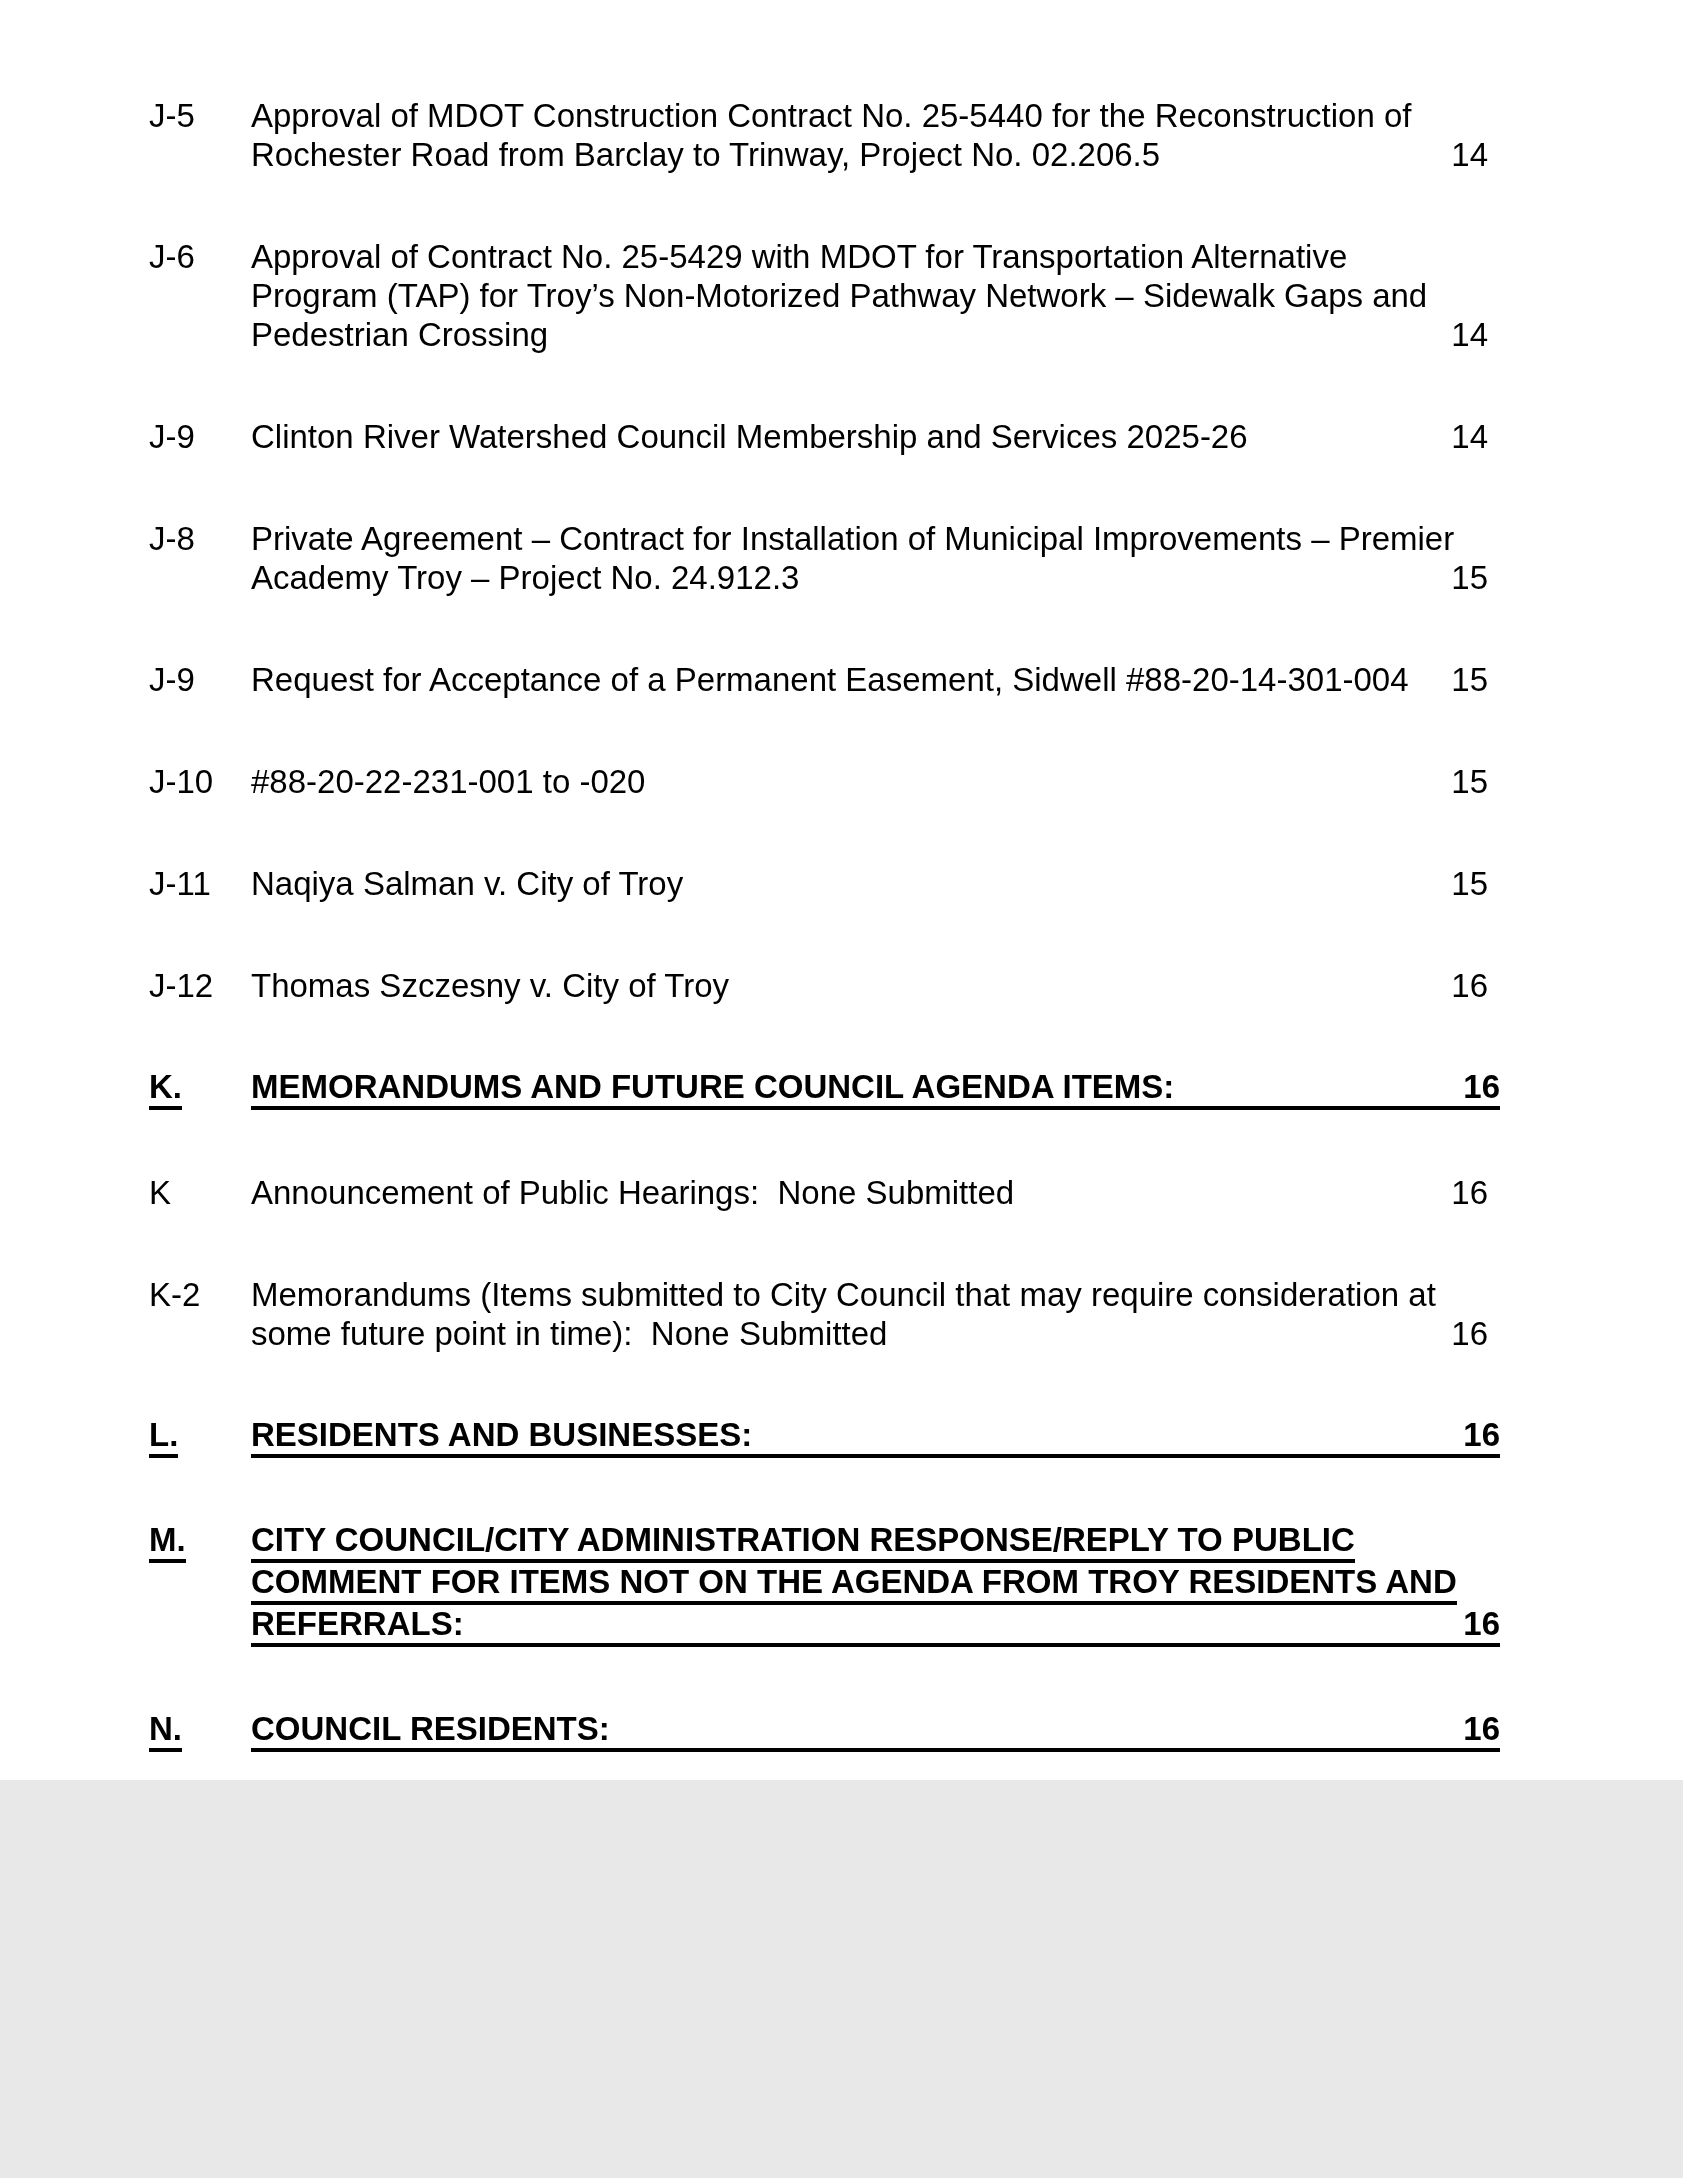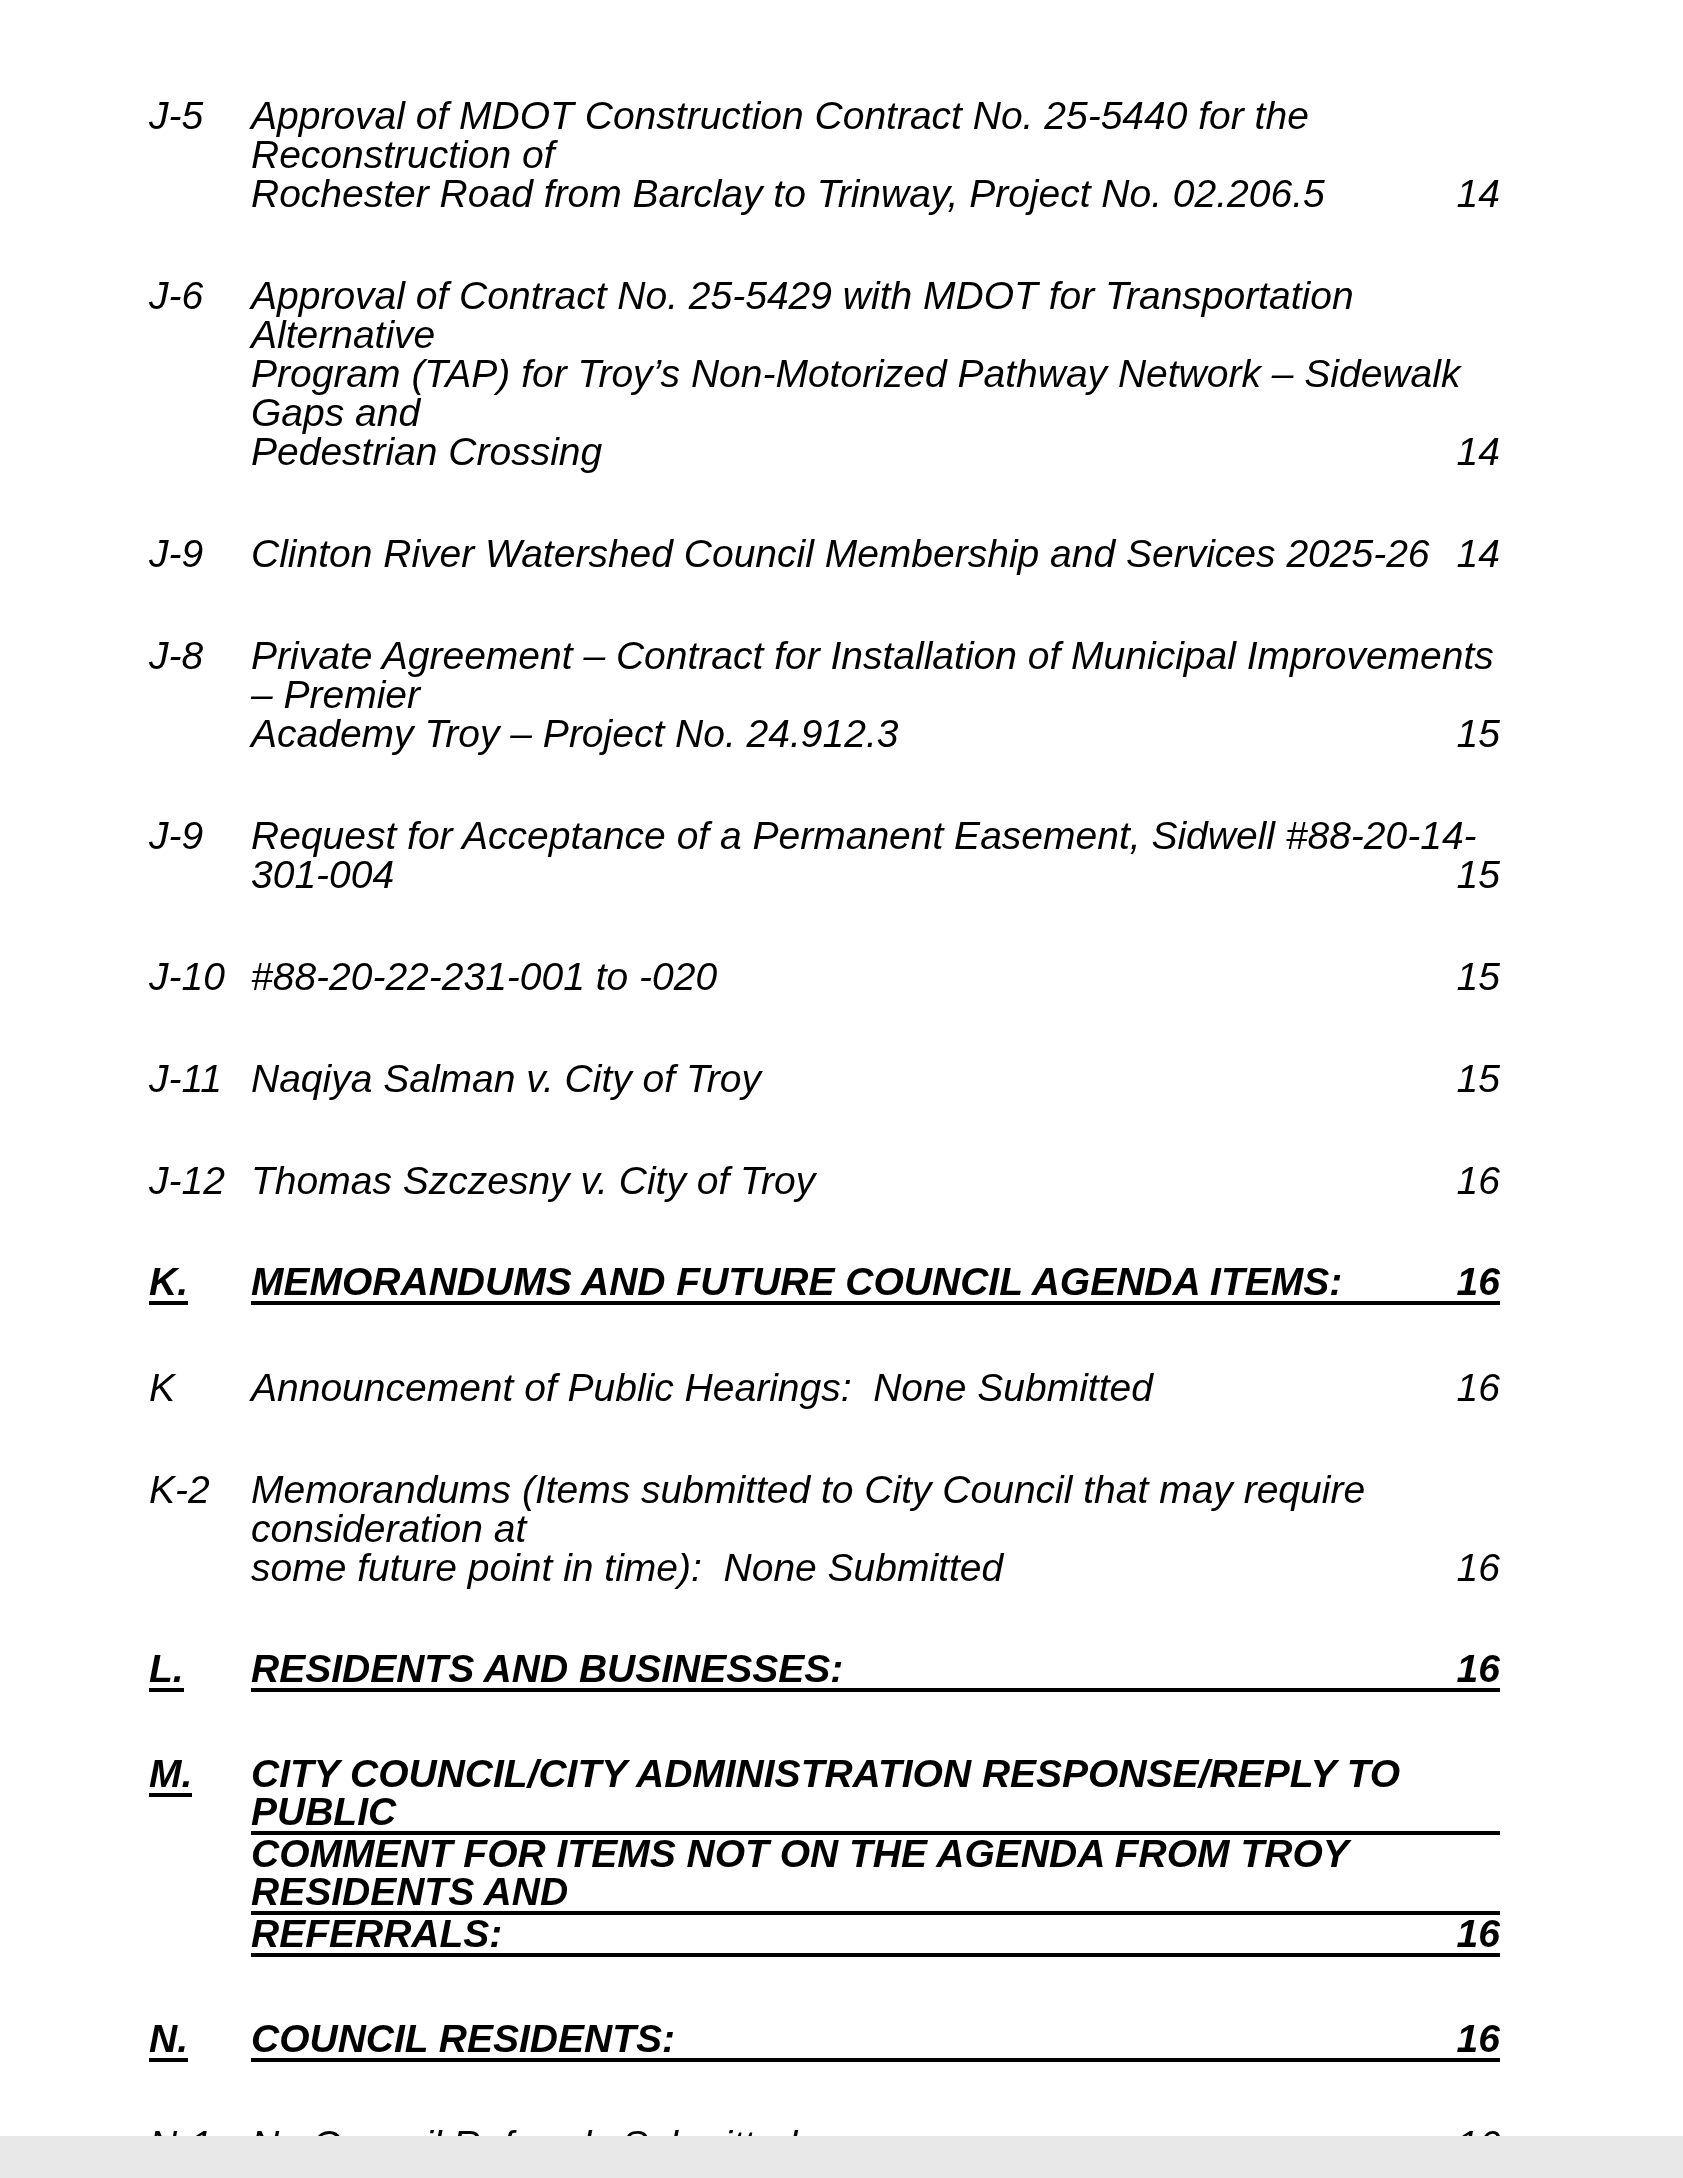--- a/index.html
+++ b/index.html
@@ -1,32 +1,31 @@
 <!DOCTYPE html>
 <html><head>
 <meta charset="utf-8">
 <style>
   html,body{margin:0;padding:0;background:#e8e8e8;}
   .page{
-    width:1683px;height:2136px;
+    width:1683px;height:1780px;
     background:#ffffff;
     color:#000000;
     font-family:"Liberation Sans","DejaVu Sans",sans-serif;
-    font-size:39px;
+    font-size:33px;
     box-sizing:border-box;
     padding:96px 183px 0 149px;
     margin:0 auto;
     overflow:hidden;
-    font-style:italic;
   }
   .item{display:flex;margin-bottom:63px;}
   .id{width:102px;flex:none;line-height:39px;white-space:pre-wrap;}
   .body{flex:1;position:relative;line-height:39px;}
   .tline{white-space:pre-wrap;}
-  .pg-abs{position:absolute;right:0;bottom:0;line-height:39px;}
+  .pg-abs{position:absolute;right:12px;bottom:0;line-height:39px;}
   
   .heading .id,.heading .body{font-weight:bold;line-height:38px;}
   .idu{display:inline-block;border-bottom:4px solid #000;}
   .hline .underl{display:inline-block;border-bottom:4px solid #000;white-space:pre-wrap;}
   .hline.fill{border-bottom:4px solid #000;overflow:hidden;white-space:pre-wrap;}
   .hline.fill .pg{float:right;}
 </style>
 </head>
 <body>
 

